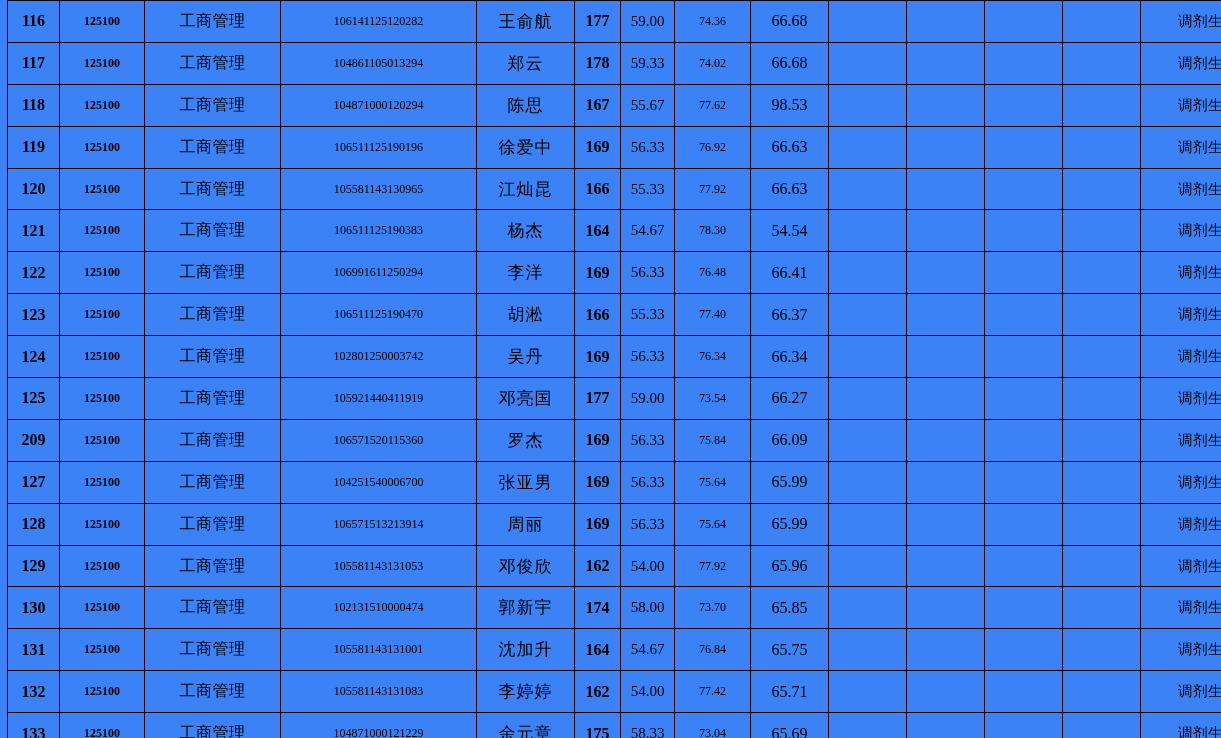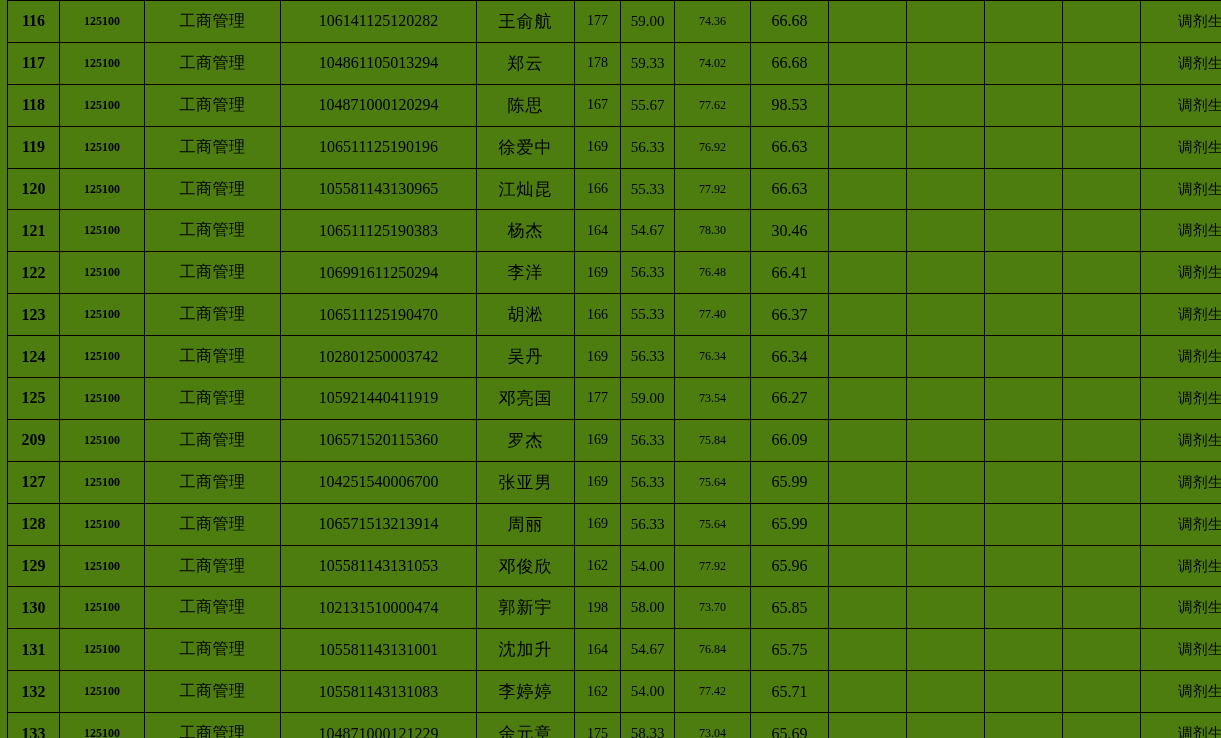--- a/index.html
+++ b/index.html
@@ -9,21 +9,21 @@
   }
   body {
     font-family: "Liberation Serif", "DejaVu Serif", serif;
     color: #000000;
   }
   .page {
     width: 1221px;
     height: 738px;
     position: relative;
     overflow: hidden;
-    background: #4d7c0f;
+    background: #3b82f6;
     box-sizing: border-box;
   }
   table.score-table {
     border-collapse: collapse;
     table-layout: fixed;
     width: 1207px;
     margin: 0 7px;
   }
   table.score-table td {
     border: 1px solid #000000;
@@ -56,30 +56,31 @@
     font-weight: bold;
     font-size: 12px;
     font-family: "Liberation Serif", "DejaVu Serif", serif;
   }
   td.major {
     font-size: 16px;
     font-family: "DejaVu Sans", "Liberation Sans", sans-serif;
     letter-spacing: 0.5px;
   }
   td.id {
-    font-size: 16px;
+    font-size: 12px;
     font-family: "Liberation Serif", "DejaVu Serif", serif;
   }
   td.name {
     font-size: 17px;
     font-family: "DejaVu Sans", "Liberation Sans", sans-serif;
     letter-spacing: 1px;
   }
   td.total {
-    font-size: 14px;
+    font-size: 16px;
+    font-weight: bold;
   }
   td.written {
     font-size: 15px;
     margin-top: 24px;
   }
   td.inter {
     font-size: 12px;
   }
   td.final {
     font-size: 16px;
@@ -197,21 +198,21 @@
         </tr>
         <tr>
           <td class="rank">121</td>
           <td class="code">125100</td>
           <td class="major">工商管理</td>
           <td class="id">106511125190383</td>
           <td class="name">杨杰</td>
           <td class="total">164</td>
           <td class="written">54.67</td>
           <td class="inter">78.30</td>
-          <td class="final">30.46</td>
+          <td class="final">54.54</td>
           <td class="blank"></td>
           <td class="blank"></td>
           <td class="blank"></td>
           <td class="blank"></td>
           <td class="note">调剂生</td>
         </tr>
         <tr>
           <td class="rank">122</td>
           <td class="code">125100</td>
           <td class="major">工商管理</td>
@@ -338,21 +339,21 @@
           <td class="blank"></td>
           <td class="blank"></td>
           <td class="note">调剂生</td>
         </tr>
         <tr>
           <td class="rank">130</td>
           <td class="code">125100</td>
           <td class="major">工商管理</td>
           <td class="id">102131510000474</td>
           <td class="name">郭新宇</td>
-          <td class="total">198</td>
+          <td class="total">174</td>
           <td class="written">58.00</td>
           <td class="inter">73.70</td>
           <td class="final">65.85</td>
           <td class="blank"></td>
           <td class="blank"></td>
           <td class="blank"></td>
           <td class="blank"></td>
           <td class="note">调剂生</td>
         </tr>
         <tr>

